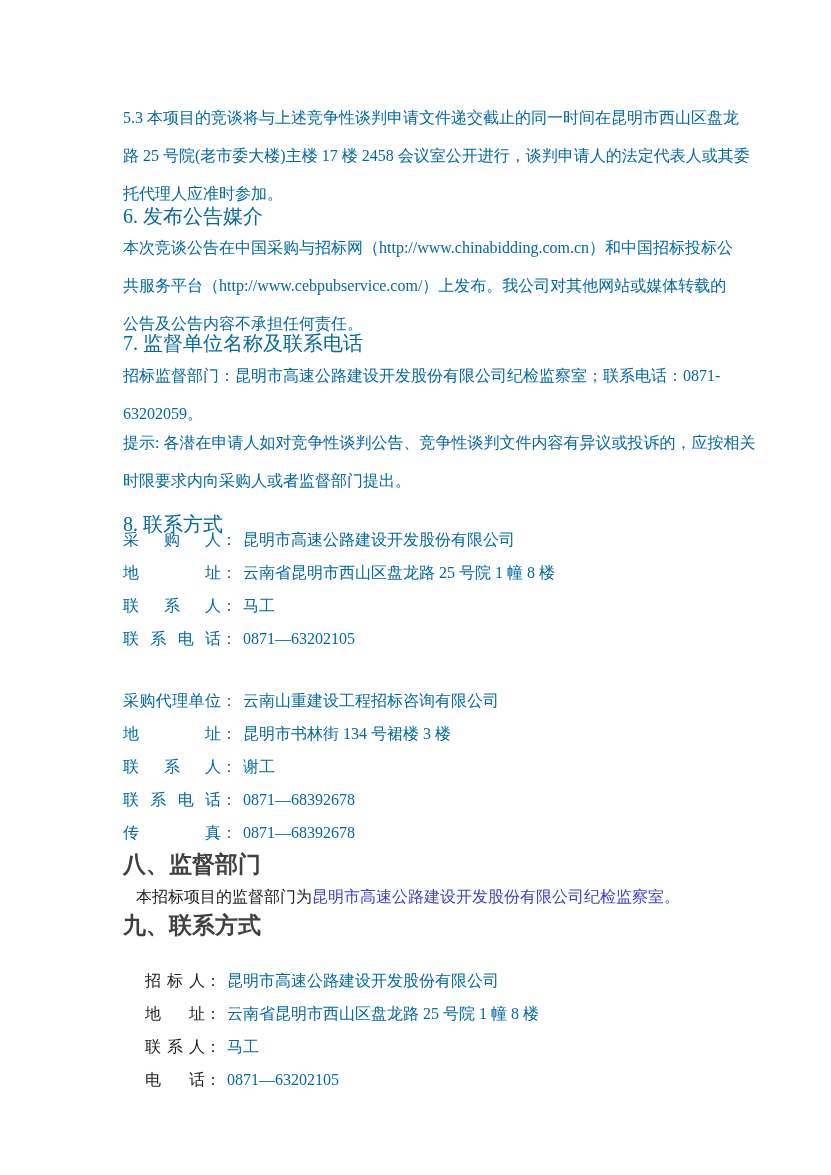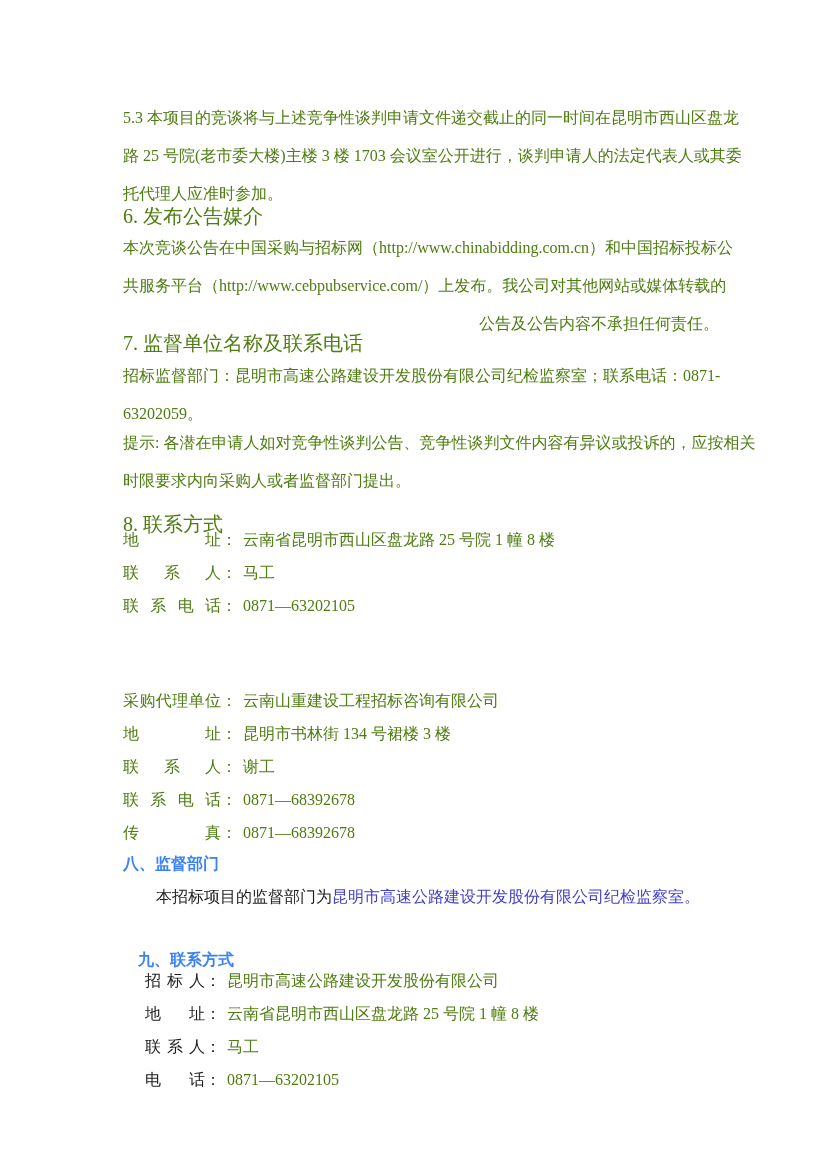--- a/index.html
+++ b/index.html
@@ -7,78 +7,81 @@
     position: relative;
     width: 831px;
     height: 1175px;
     background: #ffffff;
     font-family: "Liberation Serif", "DejaVu Serif", serif;
     color: #3e3ec9;
     overflow: hidden;
   }
   .abs { position: absolute; left: 123px; width: 596px; }
   .para { font-size: 16px; line-height: 38px; }
-  .blue { color: #4d7c0f; }
+  .blue { color: #0369a1; }
   .black { color: #1c1c1c; }
   .numheading { font-size: 20px; line-height: 38px; }
   .line { white-space: nowrap; }
   
   .crow { font-size: 16px; line-height: 33px; white-space: nowrap; }
   .jl {
     display: inline-block;
     text-align: justify;
     text-align-last: justify;
     text-justify: inter-character;
     vertical-align: top;
   }
   .w98 { width: 98px; }
   .w60 { width: 60px; }
   .colon { display: inline-block; vertical-align: top; }
   .val { margin-left: 6px; }
   .cnheading {
     font-family: Liberation Sans, sans-serif;
-    font-size: 16px;
+    font-size: 23px;
     font-weight: bold;
     line-height: 24px;
-    color: #3b82f6;
+    color: #404040;
   }
   .cnpara { font-size: 16px; line-height: 24px; color: #1c1c1c; }
   .cnpara .unit { color: #3e3ec9; }
 </style>
 </head>
 <body>
 
 <div class="page">
 
   <div class="abs para blue" style="top:99px;">
     <div class="line">5.3 本项目的竞谈将与上述竞争性谈判申请文件递交截止的同一时间在昆明市西山区盘龙</div>
-    <div class="line">路 25 号院(老市委大楼)主楼 3 楼 1703 会议室公开进行，谈判申请人的法定代表人或其委</div>
+    <div class="line">路 25 号院(老市委大楼)主楼 17 楼 2458 会议室公开进行，谈判申请人的法定代表人或其委</div>
     <div class="line">托代理人应准时参加。</div>
   </div>
 
   <div class="abs numheading blue" style="top:197px;">6. 发布公告媒介</div>
-  <div class="abs para blue" style="top:229px;text-align:right;">
+  <div class="abs para blue" style="top:229px;">
     <div class="line">本次竞谈公告在中国采购与招标网（http://www.chinabidding.com.cn）和中国招标投标公</div>
     <div class="line">共服务平台（http://www.cebpubservice.com/）上发布。我公司对其他网站或媒体转载的</div>
     <div class="line">公告及公告内容不承担任何责任。</div>
   </div>
 
   <div class="abs numheading blue" style="top:324px;">7. 监督单位名称及联系电话</div>
   <div class="abs para blue" style="top:357px;">
     <div class="line">招标监督部门：昆明市高速公路建设开发股份有限公司纪检监察室；联系电话：0871-</div>
     <div class="line">63202059。</div>
   </div>
   <div class="abs para blue" style="top:424px;">
     <div class="line">提示: 各潜在申请人如对竞争性谈判公告、竞争性谈判文件内容有异议或投诉的，应按相关</div>
     <div class="line">时限要求内向采购人或者监督部门提出。</div>
   </div>
 
   <div class="abs numheading blue" style="top:505px;">8. 联系方式</div>
 
   <div class="abs blue" style="top:523px;">
+    <div class="crow">
+      <span class="jl w98">采购人</span><span class="colon">：</span><span class="val">昆明市高速公路建设开发股份有限公司</span>
+    </div>
     <div class="crow">
       <span class="jl w98">地址</span><span class="colon">：</span><span class="val">云南省昆明市西山区盘龙路 25 号院 1 幢 8 楼</span>
     </div>
     <div class="crow">
       <span class="jl w98">联系人</span><span class="colon">：</span><span class="val">马工</span>
     </div>
     <div class="crow">
       <span class="jl w98">联系电话</span><span class="colon">：</span><span class="val">0871—63202105</span>
     </div>
   </div>
@@ -95,25 +98,25 @@
     </div>
     <div class="crow">
       <span class="jl w98">联系电话</span><span class="colon">：</span><span class="val">0871—68392678</span>
     </div>
     <div class="crow">
       <span class="jl w98">传真</span><span class="colon">：</span><span class="val">0871—68392678</span>
     </div>
   </div>
 
   <div class="abs cnheading" style="top:852px;">八、监督部门</div>
-  <div class="abs cnpara" style="top:885px; left:156px;">
+  <div class="abs cnpara" style="top:885px; left:136px;">
     <span>本招标项目的监督部门为</span><span class="unit">昆明市高速公路建设开发股份有限公司纪检监察室。</span>
   </div>
 
-  <div class="abs cnheading" style="top:948px;margin-left:15px;">九、联系方式</div>
+  <div class="abs cnheading" style="top:913px;">九、联系方式</div>
   <div class="abs" style="top:964px; left:145px;">
     <div class="crow black">
       <span class="jl w60">招标人</span><span class="colon">：</span><span class="val blue">昆明市高速公路建设开发股份有限公司</span>
     </div>
     <div class="crow black">
       <span class="jl w60">地址</span><span class="colon">：</span><span class="val blue">云南省昆明市西山区盘龙路 25 号院 1 幢 8 楼</span>
     </div>
     <div class="crow black">
       <span class="jl w60">联系人</span><span class="colon">：</span><span class="val blue">马工</span>
     </div>

